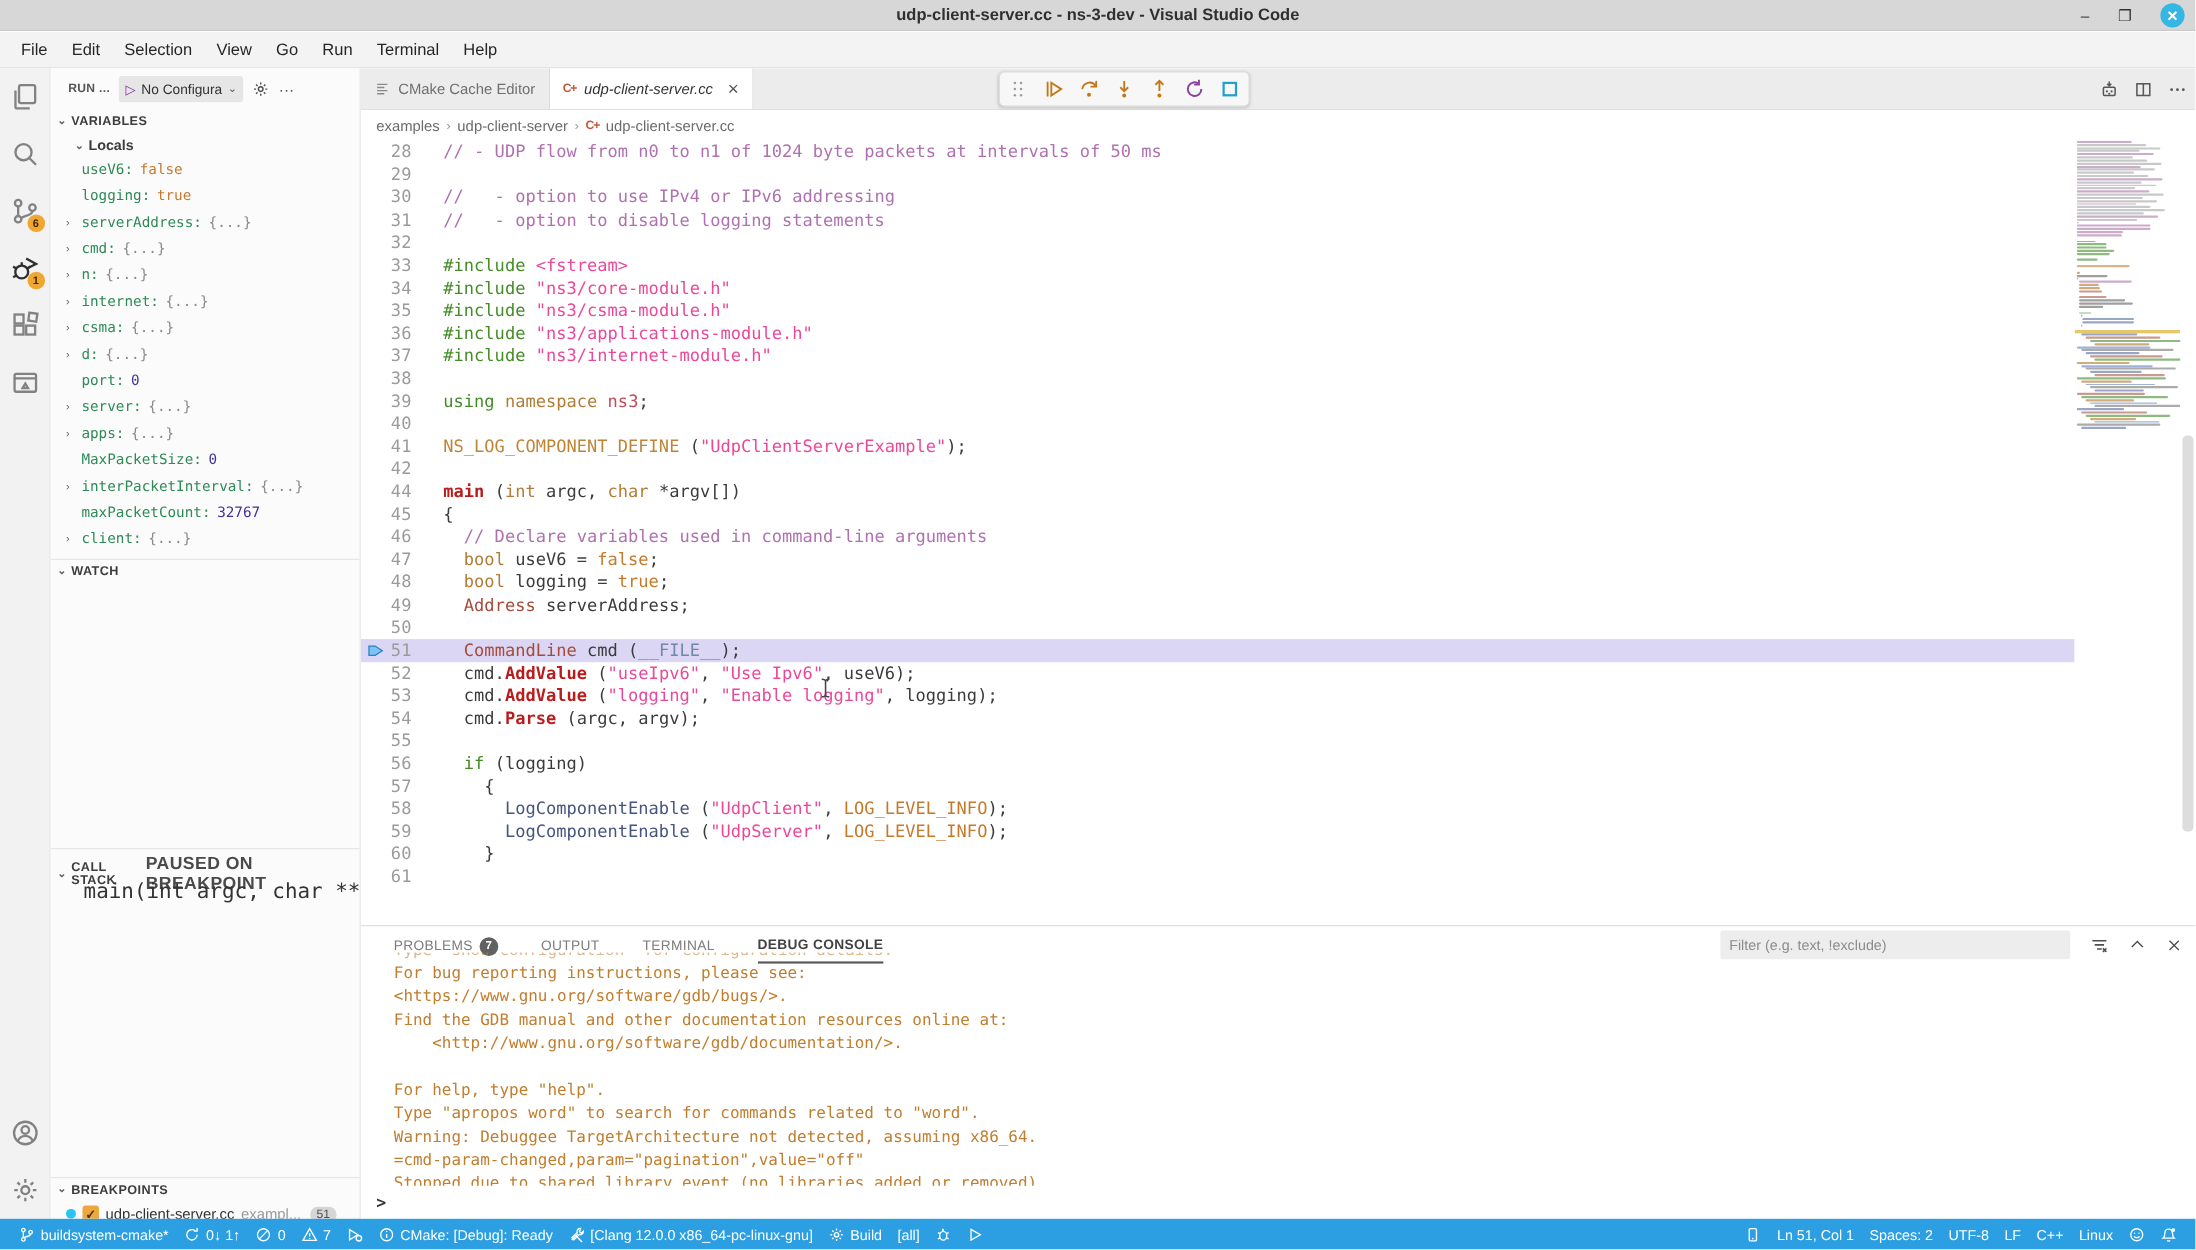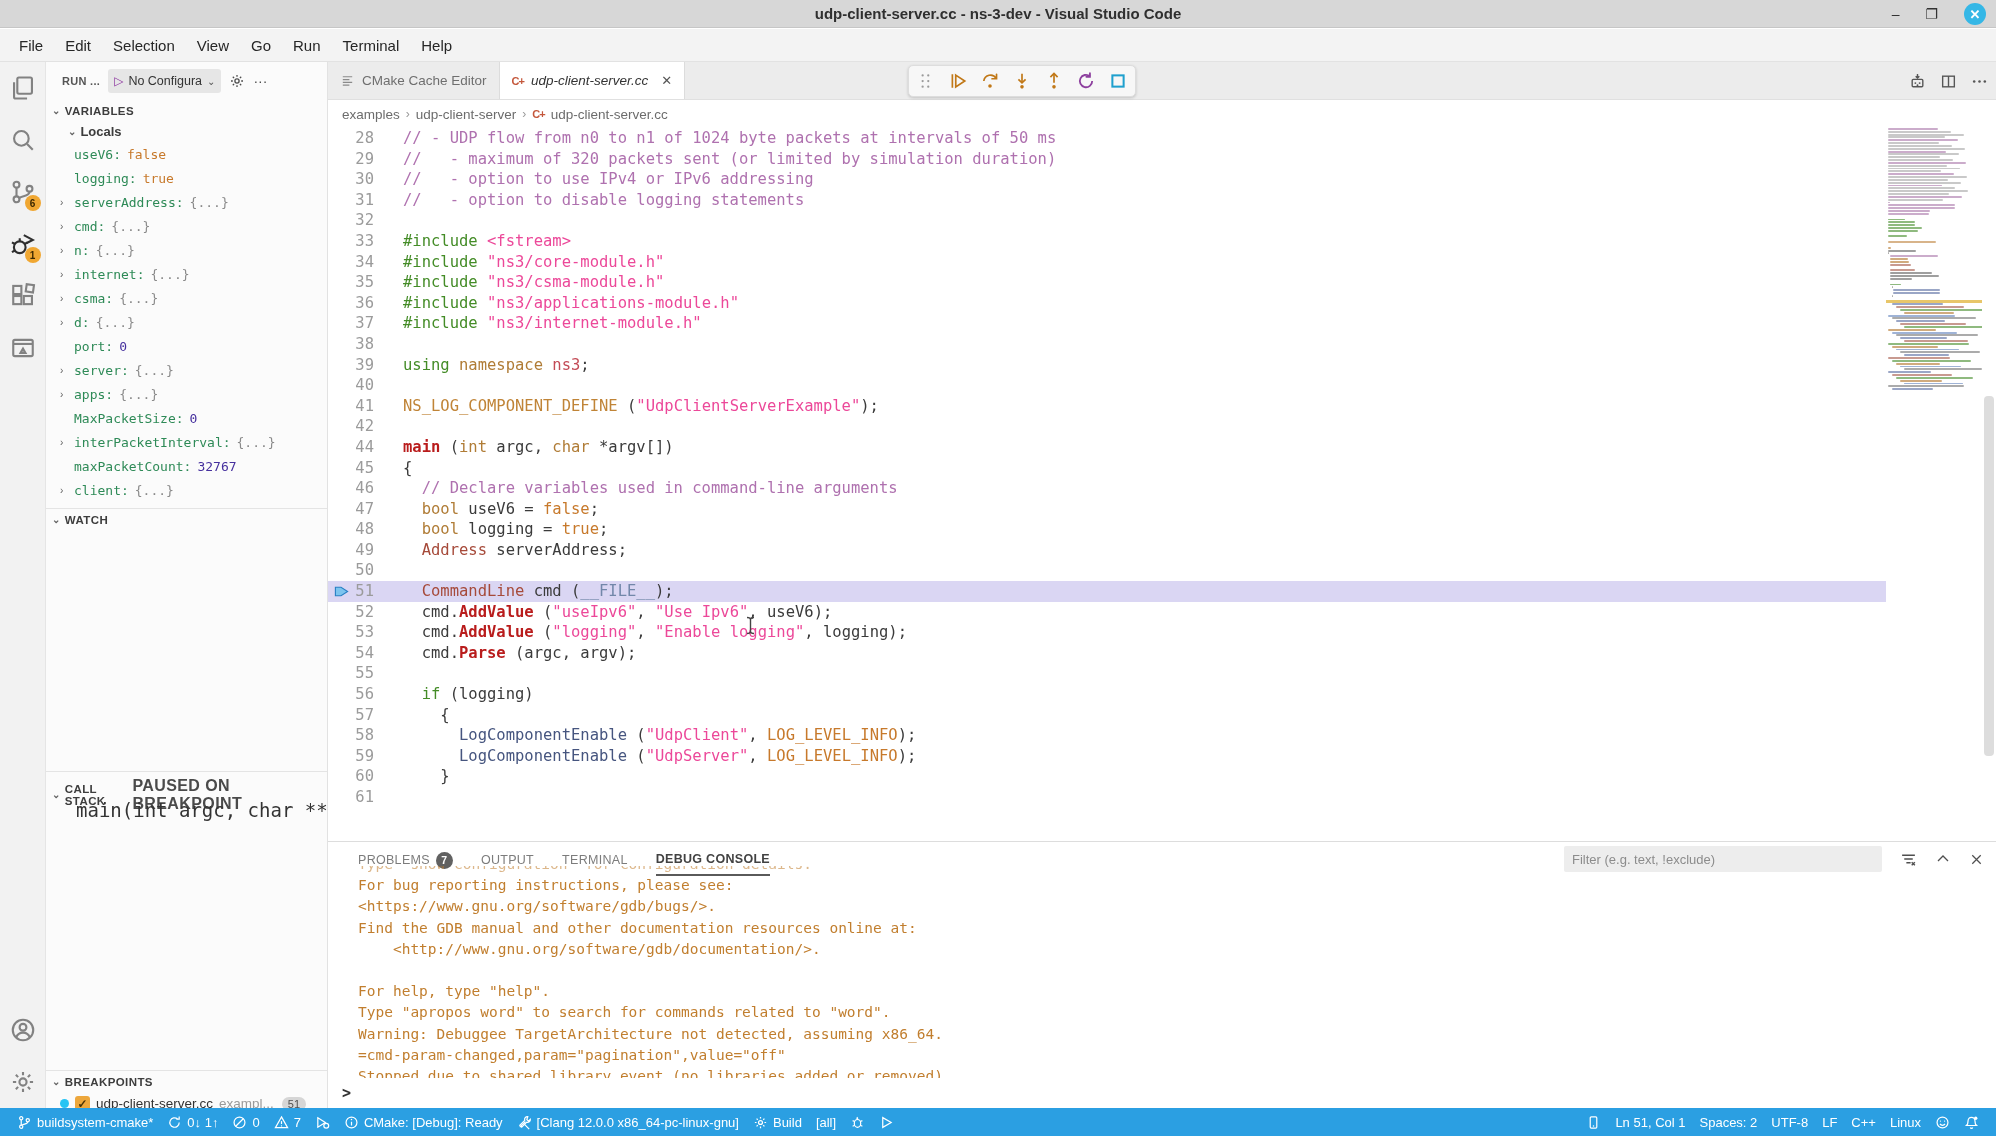--- a/index.html
+++ b/index.html
@@ -98,21 +98,21 @@
   .mm-row { border-radius:1px; }
   .mm-marker { position:absolute; left:0; right:0; height:3px; background:#e8c66a; }
   .scrollbar { position:absolute; top:66px; right:0; width:14px; bottom:0; }
   .scroll-thumb { position:absolute; left:2px; right:2px; background:rgba(100,100,100,.22); border-radius:4px;}
 
   .ibeam { position:absolute; color:#2f2f2f; font-size:17px; font-family:"DejaVu Sans Mono",monospace; }
 
   
   .panel { position:absolute; left:328px; right:0; bottom:28px; height:267px; background:#fff;
            border-top:1px solid #ddd; overflow:hidden;}
-  .panel-tabs { position:relative; height:34px; display:flex; align-items:flex-start; gap:28px; padding-left:30px; }
+  .panel-tabs { position:relative; height:34px; display:flex; align-items:flex-start; gap:39px; padding-left:30px; }
   .ptab { font-size:12.5px; color:#7c7c7c; letter-spacing:.3px; display:flex; align-items:center; gap:6px;
           height:100%; align-items:center; padding-top:2px;}
   .ptab.active { color:#424242; border-bottom:2px solid #5a5a5a; font-weight:bold;}
   .ptab-badge { background:#616161; color:#fff; border-radius:9px; min-width:17px; height:17px; font-size:10.5px;
                 display:flex; align-items:center; justify-content:center; font-weight:bold;}
   .panel-right { position:absolute; right:12px; top:4px; display:flex; align-items:center; gap:18px; color:#4f4f4f;}
   .filter-box { width:318px; height:26px; background:#ededed; border-radius:2px; display:flex; align-items:center;
                 padding:0 8px; font-size:13px; color:#8c8c8c;}
   .console { position:absolute; left:30px; right:20px; top:24px; bottom:30px; overflow:hidden;
              font-family:"DejaVu Sans Mono", monospace; font-size:14.5px; color:#c17e2e;}
@@ -476,21 +476,21 @@
     <div class="breadcrumbs" id="breadcrumbs">
         <span>examples</span>
         <span class="crumb-sep">›</span>
         <span>udp-client-server</span>
         <span class="crumb-sep">›</span>
         <span class="tab-cpp">C+</span>
         <span>udp-client-server.cc</span>
       </div>
     <div class="code-area" id="code-area">
         <div class="code-row"><span class="ln">28</span><span class="code-text"><span class="tk-cm">// - UDP flow from n0 to n1 of 1024 byte packets at intervals of 50 ms</span></span></div>
-        <div class="code-row"><span class="ln">29</span><span class="code-text"><span class="tk-cm">//   - maximum of 320 packets sent (or limited by simulation duration)</span></span></div>
+        <div class="code-row"><span class="ln">29</span></div>
         <div class="code-row"><span class="ln">30</span><span class="code-text"><span class="tk-cm">//   - option to use IPv4 or IPv6 addressing</span></span></div>
         <div class="code-row"><span class="ln">31</span><span class="code-text"><span class="tk-cm">//   - option to disable logging statements</span></span></div>
         <div class="code-row"><span class="ln">32</span><span class="code-text"></span></div>
         <div class="code-row"><span class="ln">33</span><span class="code-text"><span class="tk-kw">#include</span><span class="tk-pl"> </span><span class="tk-st">&lt;fstream&gt;</span></span></div>
         <div class="code-row"><span class="ln">34</span><span class="code-text"><span class="tk-kw">#include</span><span class="tk-pl"> </span><span class="tk-st">"ns3/core-module.h"</span></span></div>
         <div class="code-row"><span class="ln">35</span><span class="code-text"><span class="tk-kw">#include</span><span class="tk-pl"> </span><span class="tk-st">"ns3/csma-module.h"</span></span></div>
         <div class="code-row"><span class="ln">36</span><span class="code-text"><span class="tk-kw">#include</span><span class="tk-pl"> </span><span class="tk-st">"ns3/applications-module.h"</span></span></div>
         <div class="code-row"><span class="ln">37</span><span class="code-text"><span class="tk-kw">#include</span><span class="tk-pl"> </span><span class="tk-st">"ns3/internet-module.h"</span></span></div>
         <div class="code-row"><span class="ln">38</span><span class="code-text"></span></div>
         <div class="code-row"><span class="ln">39</span><span class="code-text"><span class="tk-kw">using</span><span class="tk-pl"> </span><span class="tk-ty">namespace</span><span class="tk-pl"> </span><span class="tk-ns">ns3</span><span class="tk-pl">;</span></span></div>

